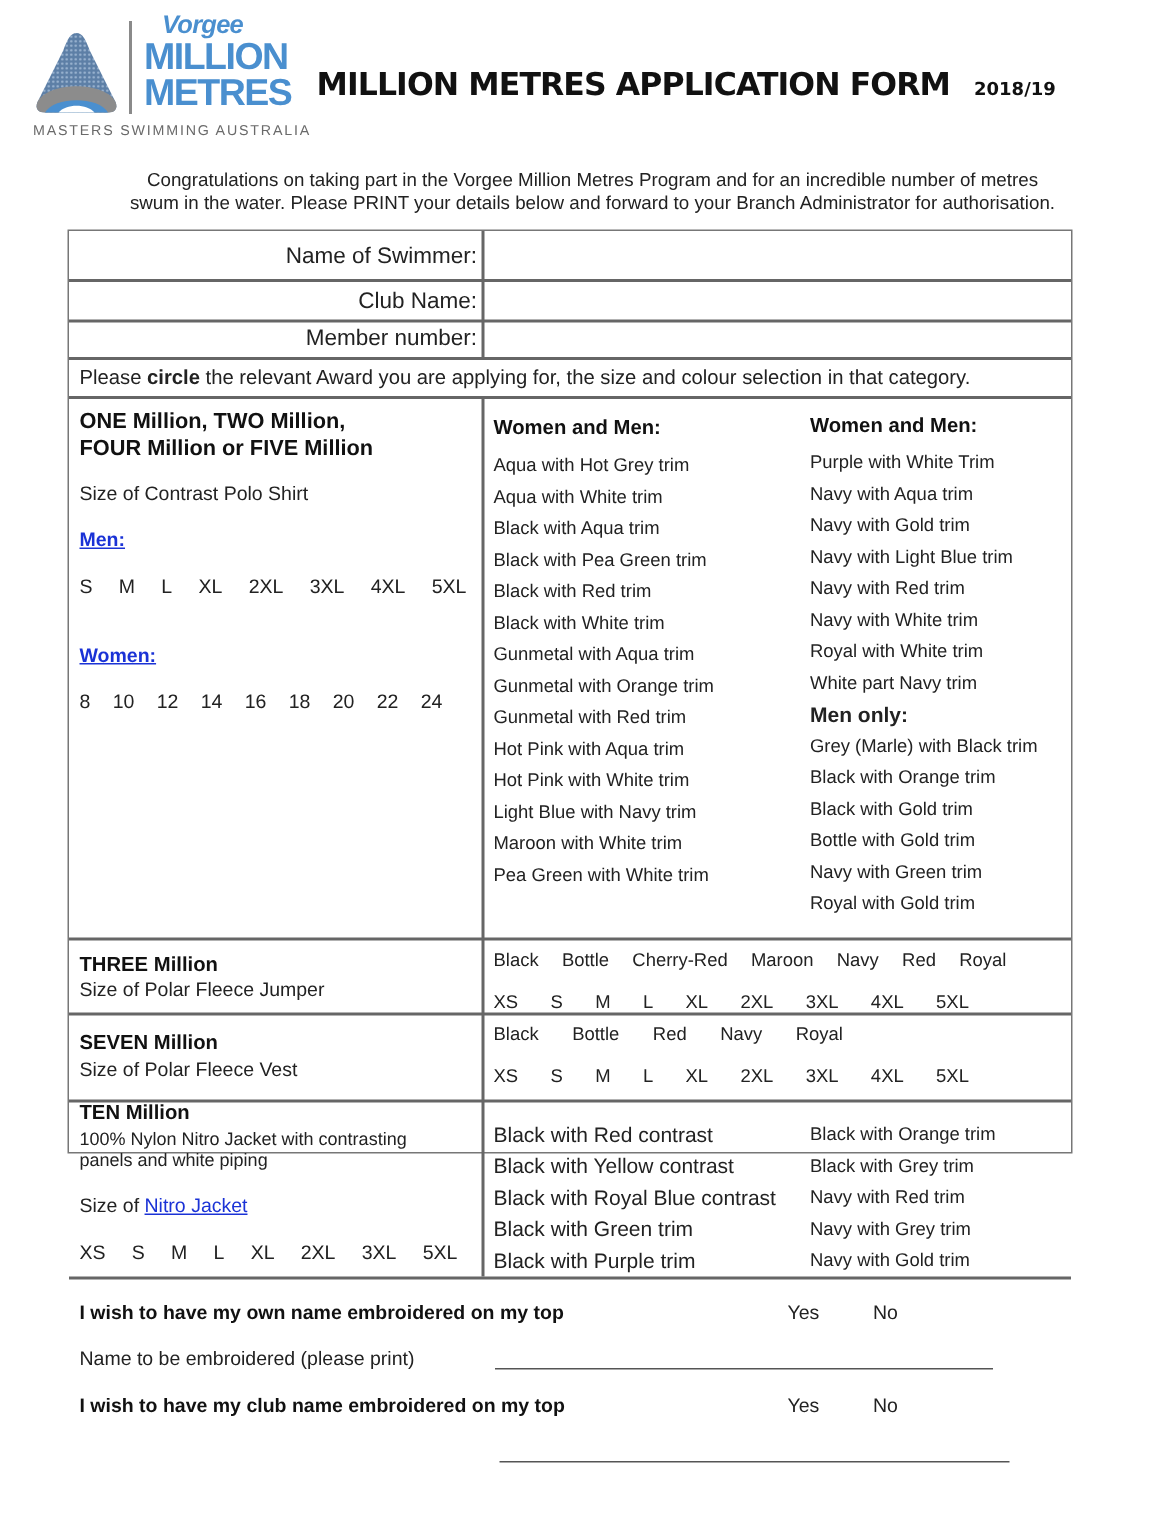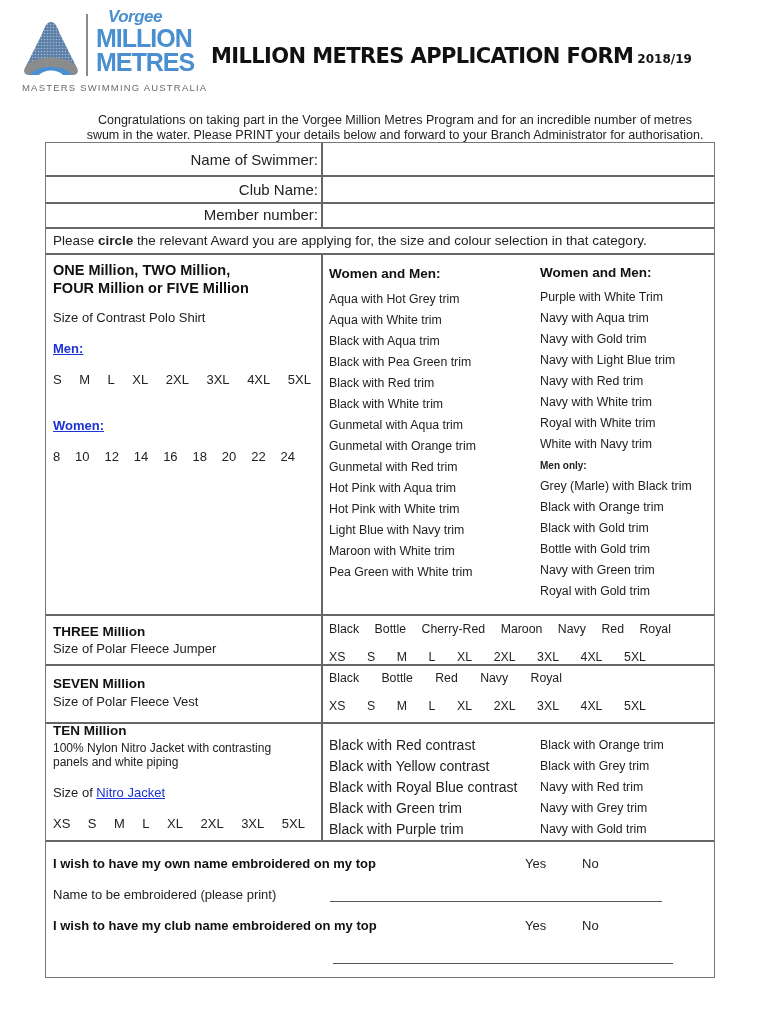--- a/index.html
+++ b/index.html
@@ -8,26 +8,26 @@
 
   
   .logo-mark { position: absolute; left: 22px; top: 20px; width: 58px; height: 56px; }
   .logo-divider { position: absolute; left: 86px; top: 14px; width: 2px; height: 62px; background: #8a8a8a; }
   .logo-word { position: absolute; left: 96px; top: 8px; width: 104px; }
   .logo-vorgee { font-family: "Liberation Sans", sans-serif; font-style: italic; font-weight: bold; color: #4a8fcf; font-size: 17px; letter-spacing: -0.5px; line-height: 18px; padding-left: 12px; }
   .logo-million, .logo-metres { font-family: "Liberation Sans", sans-serif; font-weight: bold; color: #4a8fcf; font-size: 25px; line-height: 24px; letter-spacing: -1px; }
   .logo-msa { position: absolute; left: 22px; top: 82px; font-size: 9.5px; letter-spacing: 1.2px; color: #6a6a6a; }
 
   .title { position: absolute; left: 211px; top: 44px; font-family: "DejaVu Sans", sans-serif; font-weight: bold; font-size: 21px; color: #111; letter-spacing: -0.6px; white-space: nowrap; }
-  .title .year { font-size: 12px; letter-spacing: 0; margin-left: 4px; }
+  .title .year { font-size: 12px; letter-spacing: 0; margin-left: 16px; }
 
   .intro { position: absolute; left: 60px; top: 113px; width: 670px; text-align: center; font-size: 12.5px; line-height: 15px; color: #222; }
 
   
-  .frame { position: absolute; left: 45px; top: 142px; width: 670px; height: 836px; border: 1.5px solid #777; }
+  .frame { position: absolute; left: 45px; top: 153px; width: 670px; height: 616px; border: 1.5px solid #777; }
   .hline { position: absolute; left: 0; width: 100%; height: 1.5px; background: #666; }
   .vline { position: absolute; top: 0; width: 1.5px; background: #666; }
 
   .abs { position: absolute; white-space: nowrap; }
   .lbl-right { text-align: right; font-size: 15px; color: #222; }
   .t13 { font-size: 13px; color: #222; }
   .t12 { font-size: 12px; color: #222; }
   .b { font-weight: bold; }
   .bold15 { font-weight: bold; font-size: 14.5px; color: #111; line-height: 18px; }
   .bold14 { font-weight: bold; font-size: 13.5px; color: #111; }
@@ -146,22 +146,22 @@
 
   <div class="abs bold14" style="left:494px; top:122px">Women and Men:</div>
   <div class="abs t12" style="left:494px; top:144px; line-height:21px; font-size:12.3px">
     <div>Purple with White Trim</div>
     <div>Navy with Aqua trim</div>
     <div>Navy with Gold trim</div>
     <div>Navy with Light Blue trim</div>
     <div>Navy with Red trim</div>
     <div>Navy with White trim</div>
     <div>Royal with White trim</div>
-    <div>White with Navy trim</div>
-    <div class="b" style="font-size:10px">Men only:</div>
+    <div>White part Navy trim</div>
+    <div class="b" style="font-size:14px">Men only:</div>
     <div>Grey (Marle) with Black trim</div>
     <div>Black with Orange trim</div>
     <div>Black with Gold trim</div>
     <div>Bottle with Gold trim</div>
     <div>Navy with Green trim</div>
     <div>Royal with Gold trim</div>
   </div>
 
   <div class="abs bold14" style="left:7px; top:481px">THREE Million</div>
   <div class="abs t13" style="left:7px; top:498px">Size of Polar Fleece Jumper</div>

